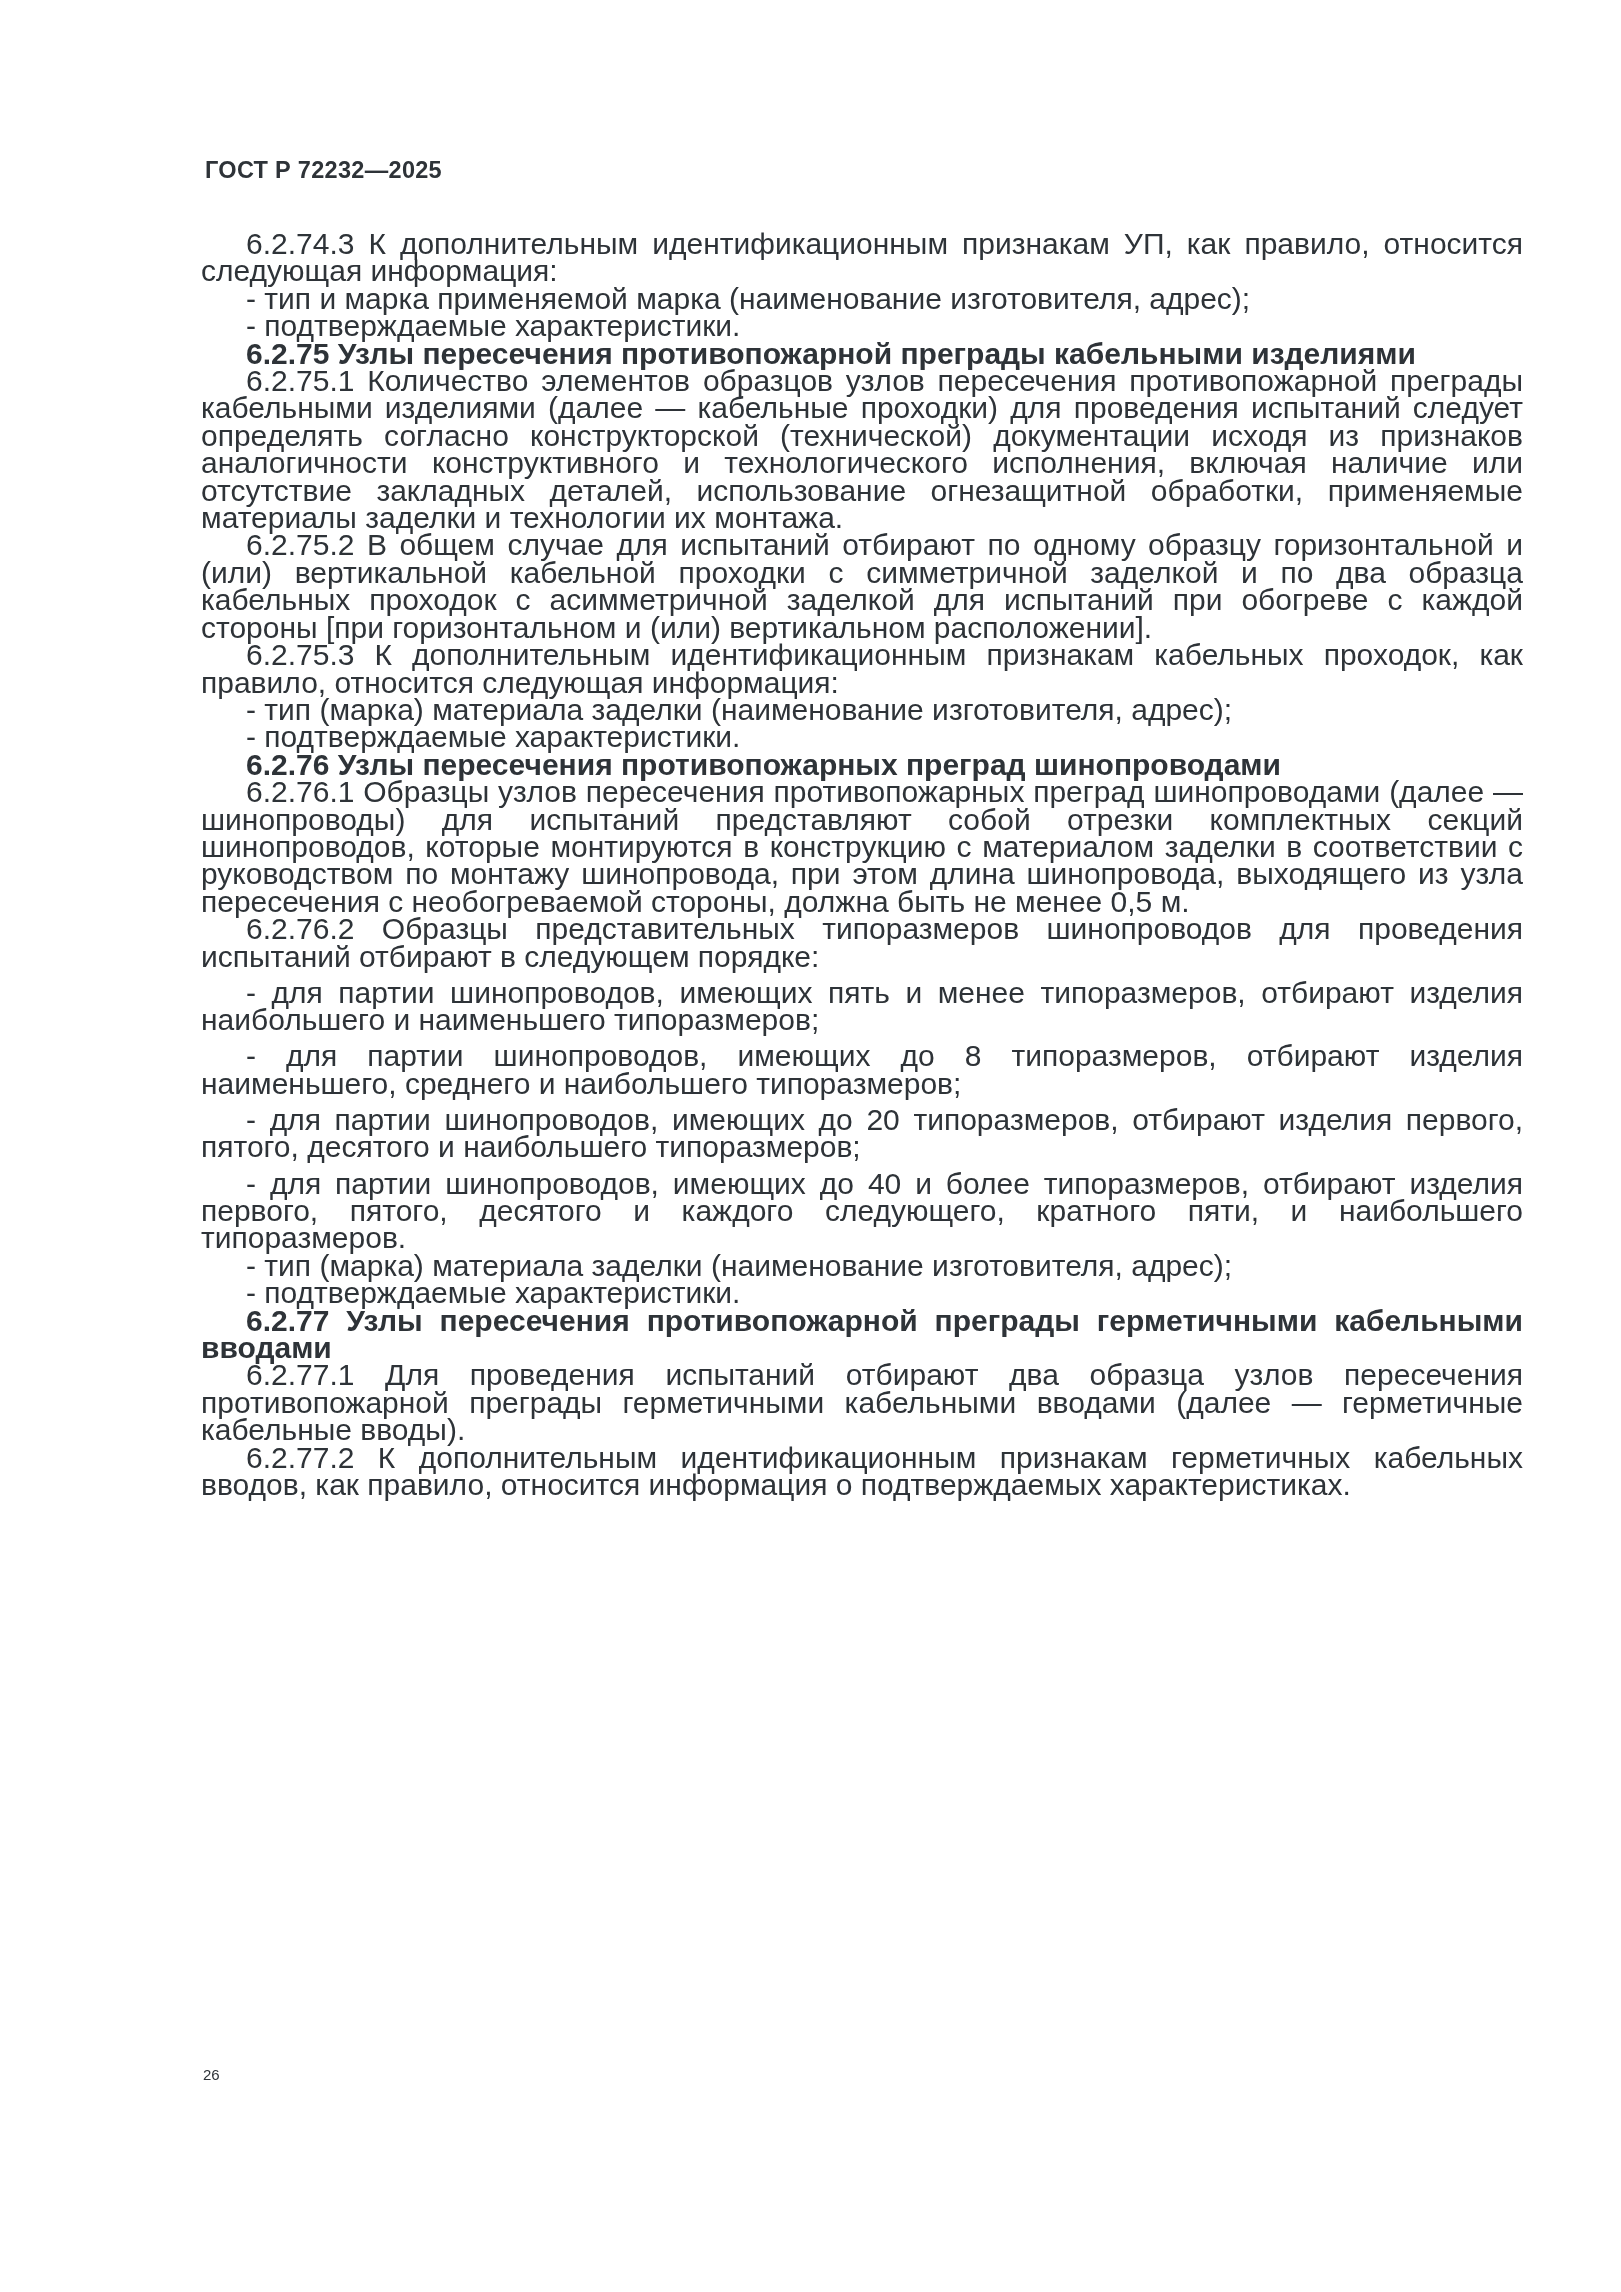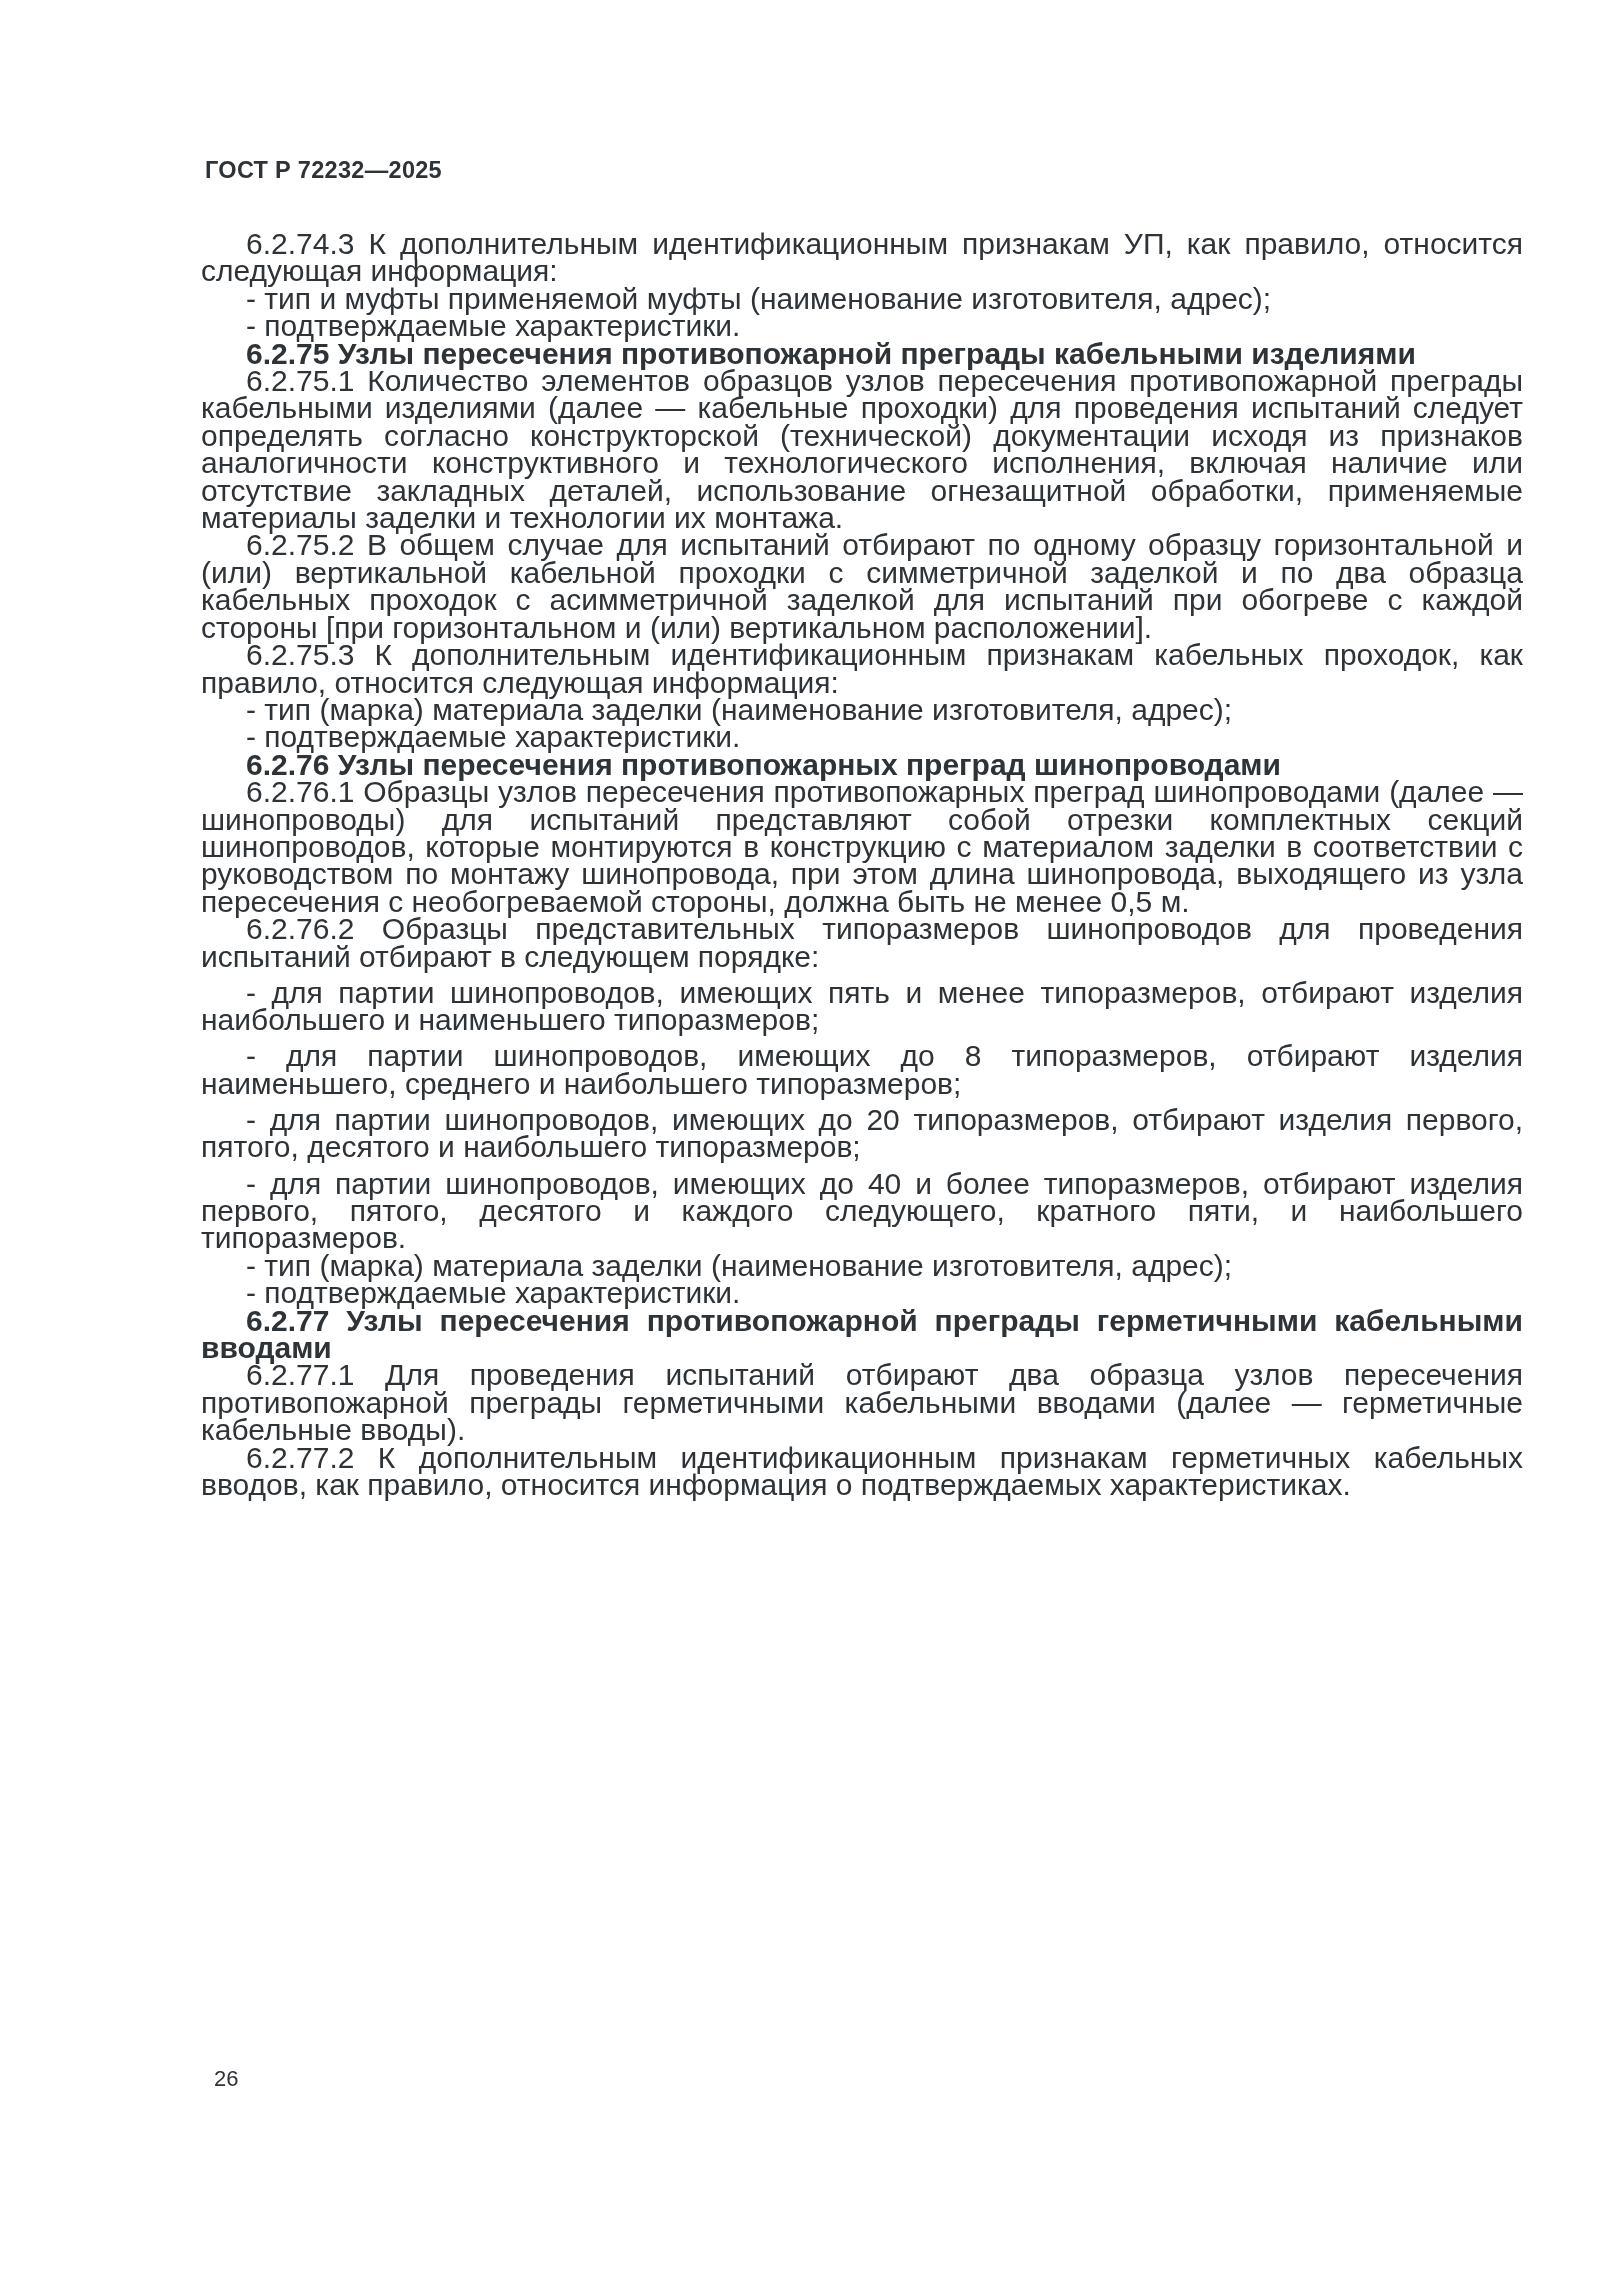--- a/index.html
+++ b/index.html
@@ -32,37 +32,37 @@
   }
   .para {
     margin: 0;
     text-indent: 45px;
   }
   .para.heading { font-weight: bold; }
   .para.list-spaced { margin-top: 8.8px; }
   .para.text-spaced { margin-top: 8.8px; }
   .page-number {
     position: absolute;
-    left: 202px;
+    left: 191px;
     top: 2054px;
-    font-size: 22px;
+    font-size: 15px;
   }
 </style>
 </head>
 <body>
 
 <div class="page">
 
   <header class="doc-header">
     <span>ГОСТ Р 72232—2025</span>
   </header>
 
   <main class="doc-body">
       <p class="para text">6.2.74.3 К дополнительным идентификационным признакам УП, как правило, относится следующая информация:</p>
-      <p class="para list">- тип и муфты применяемой муфты (наименование изготовителя, адрес);</p>
+      <p class="para list">- тип и марка применяемой марка (наименование изготовителя, адрес);</p>
       <p class="para list">- подтверждаемые характеристики.</p>
       <p class="para heading">6.2.75 Узлы пересечения противопожарной преграды кабельными изделиями</p>
       <p class="para text">6.2.75.1 Количество элементов образцов узлов пересечения противопожарной преграды кабельными изделиями (далее — кабельные проходки) для проведения испытаний следует определять согласно конструкторской (технической) документации исходя из признаков аналогичности конструктивного и технологического исполнения, включая наличие или отсутствие закладных деталей, использование огнезащитной обработки, применяемые материалы заделки и технологии их монтажа.</p>
       <p class="para text">6.2.75.2 В общем случае для испытаний отбирают по одному образцу горизонтальной и (или) вертикальной кабельной проходки с симметричной заделкой и по два образца кабельных проходок с асимметричной заделкой для испытаний при обогреве с каждой стороны [при горизонтальном и (или) вертикальном расположении].</p>
       <p class="para text">6.2.75.3 К дополнительным идентификационным признакам кабельных проходок, как правило, относится следующая информация:</p>
       <p class="para list">- тип (марка) материала заделки (наименование изготовителя, адрес);</p>
       <p class="para list">- подтверждаемые характеристики.</p>
       <p class="para heading">6.2.76 Узлы пересечения противопожарных преград шинопроводами</p>
       <p class="para text">6.2.76.1 Образцы узлов пересечения противопожарных преград шинопроводами (далее — шинопроводы) для испытаний представляют собой отрезки комплектных секций шинопроводов, которые монтируются в конструкцию с материалом заделки в соответствии с руководством по монтажу шинопровода, при этом длина шинопровода, выходящего из узла пересечения с необогреваемой стороны, должна быть не менее 0,5 м.</p>
       <p class="para text">6.2.76.2 Образцы представительных типоразмеров шинопроводов для проведения испытаний отбирают в следующем порядке:</p>

